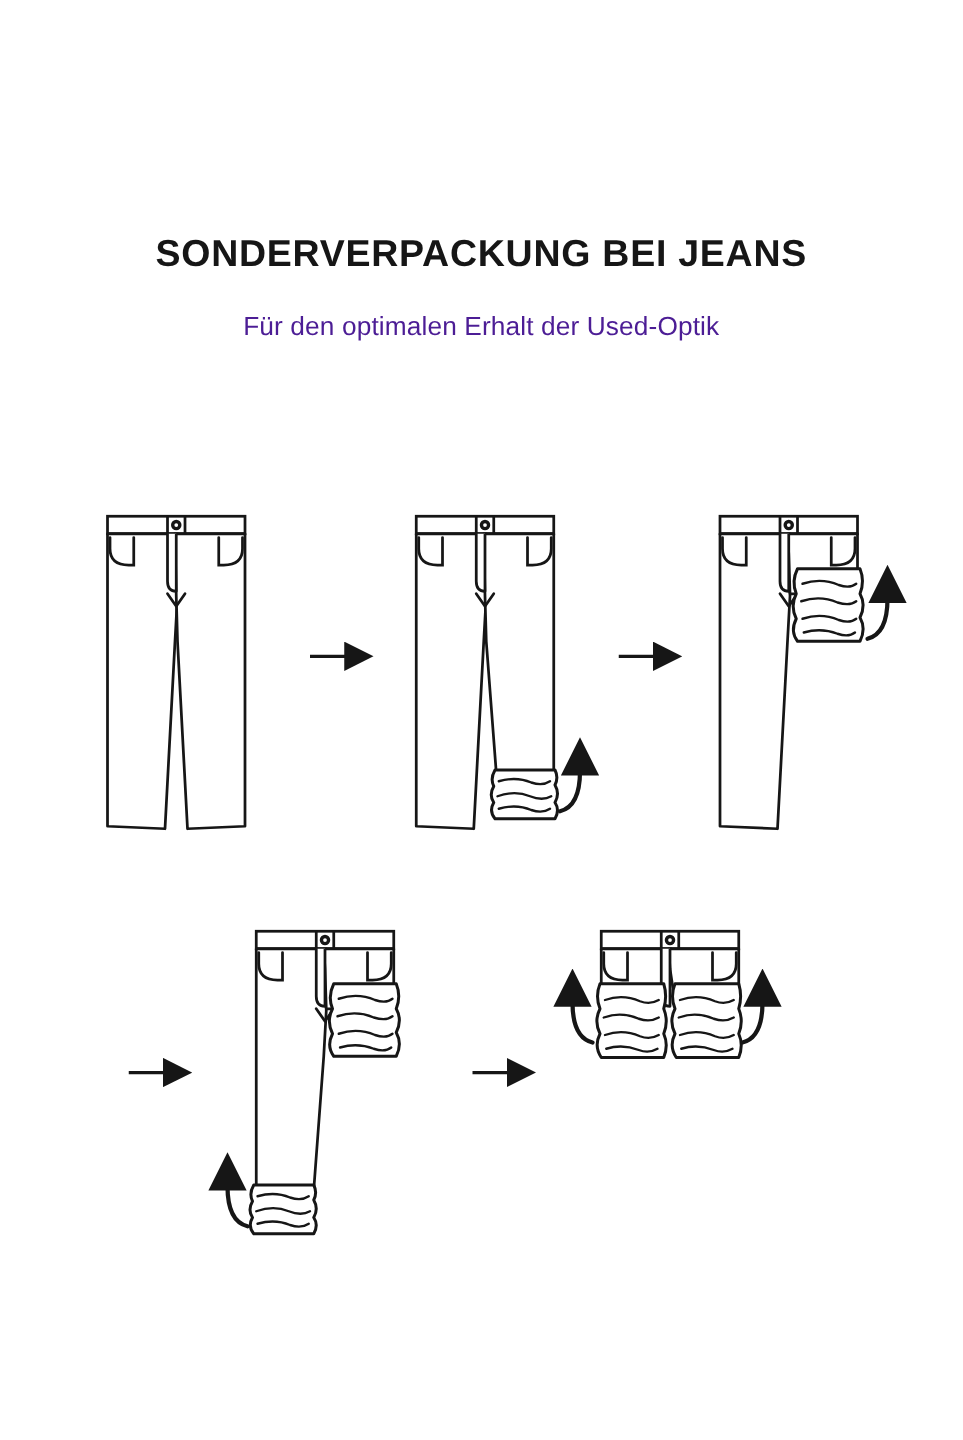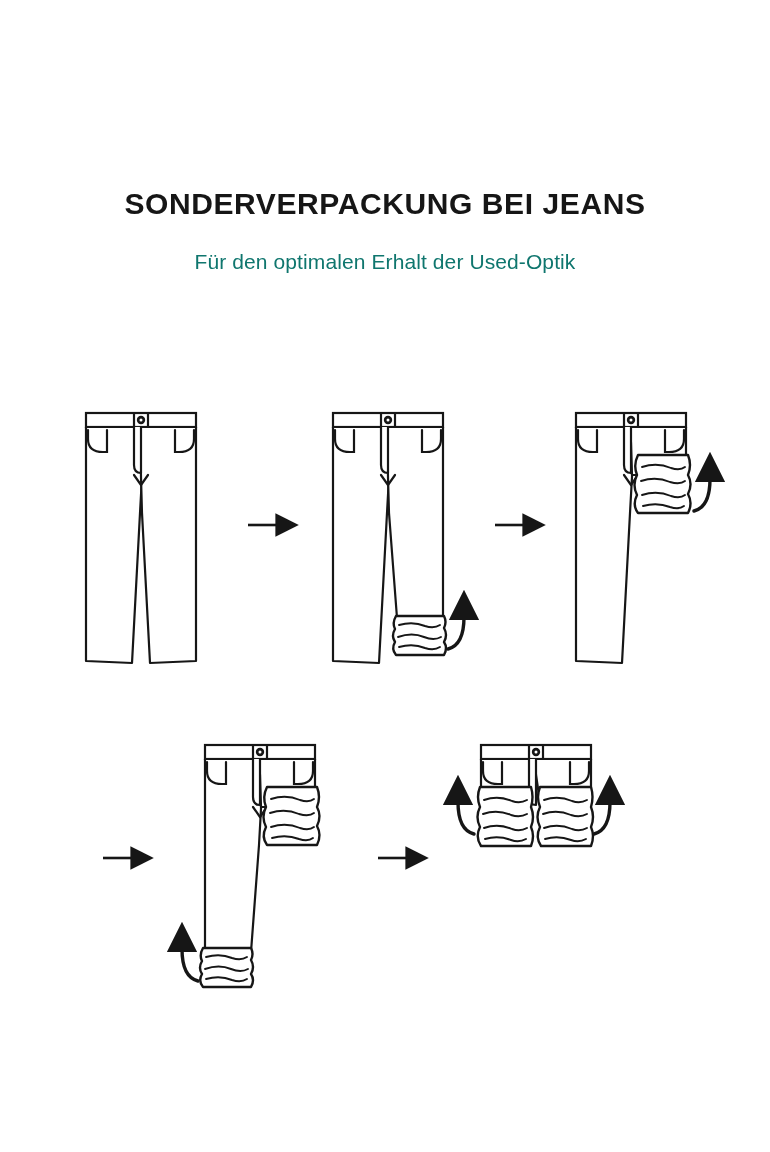--- a/index.html
+++ b/index.html
@@ -35,21 +35,21 @@
   }
   .subtitle {
     position: absolute;
     left: 0;
     top: 248px;
     width: 770px;
     text-align: center;
     font-size: 21px;
     font-weight: normal;
     letter-spacing: 0.1px;
-    color: #0f766e;
+    color: #4c1d95;
     line-height: 28px;
   }
   .stage {
     position: absolute;
     left: 0;
     top: 0;
     width: 770px;
     height: 1152px;
     pointer-events: none;
   }

